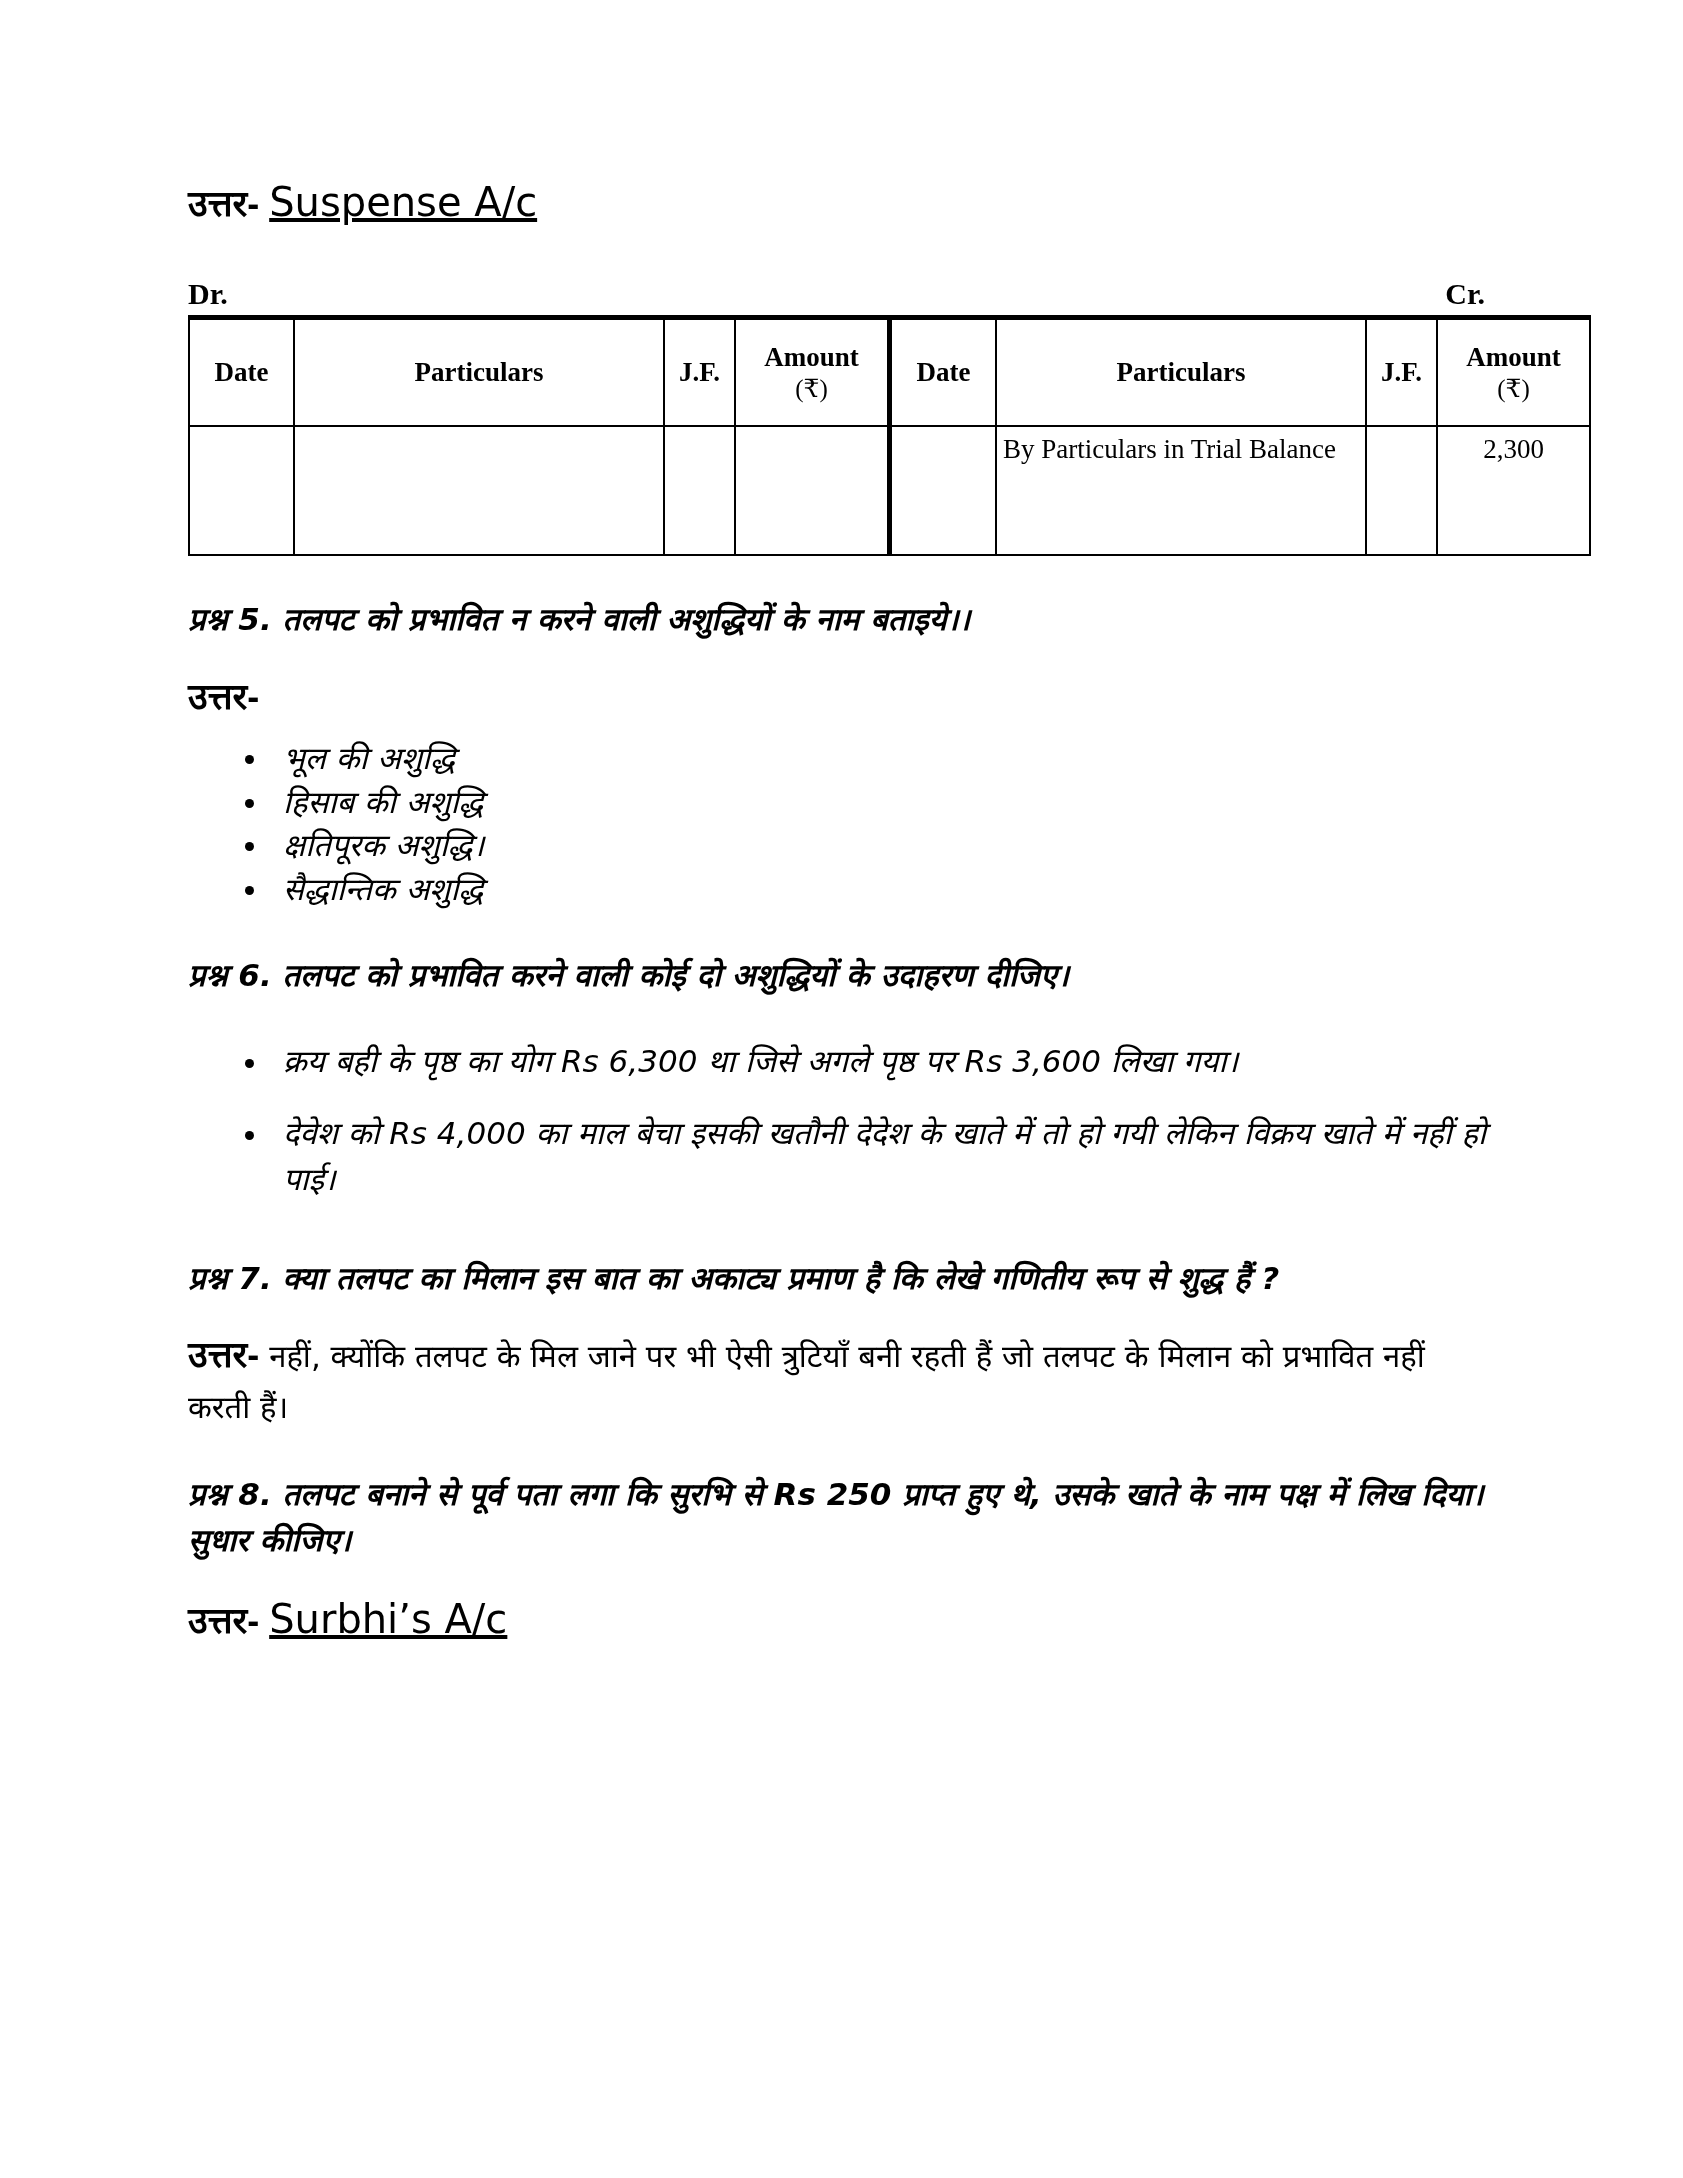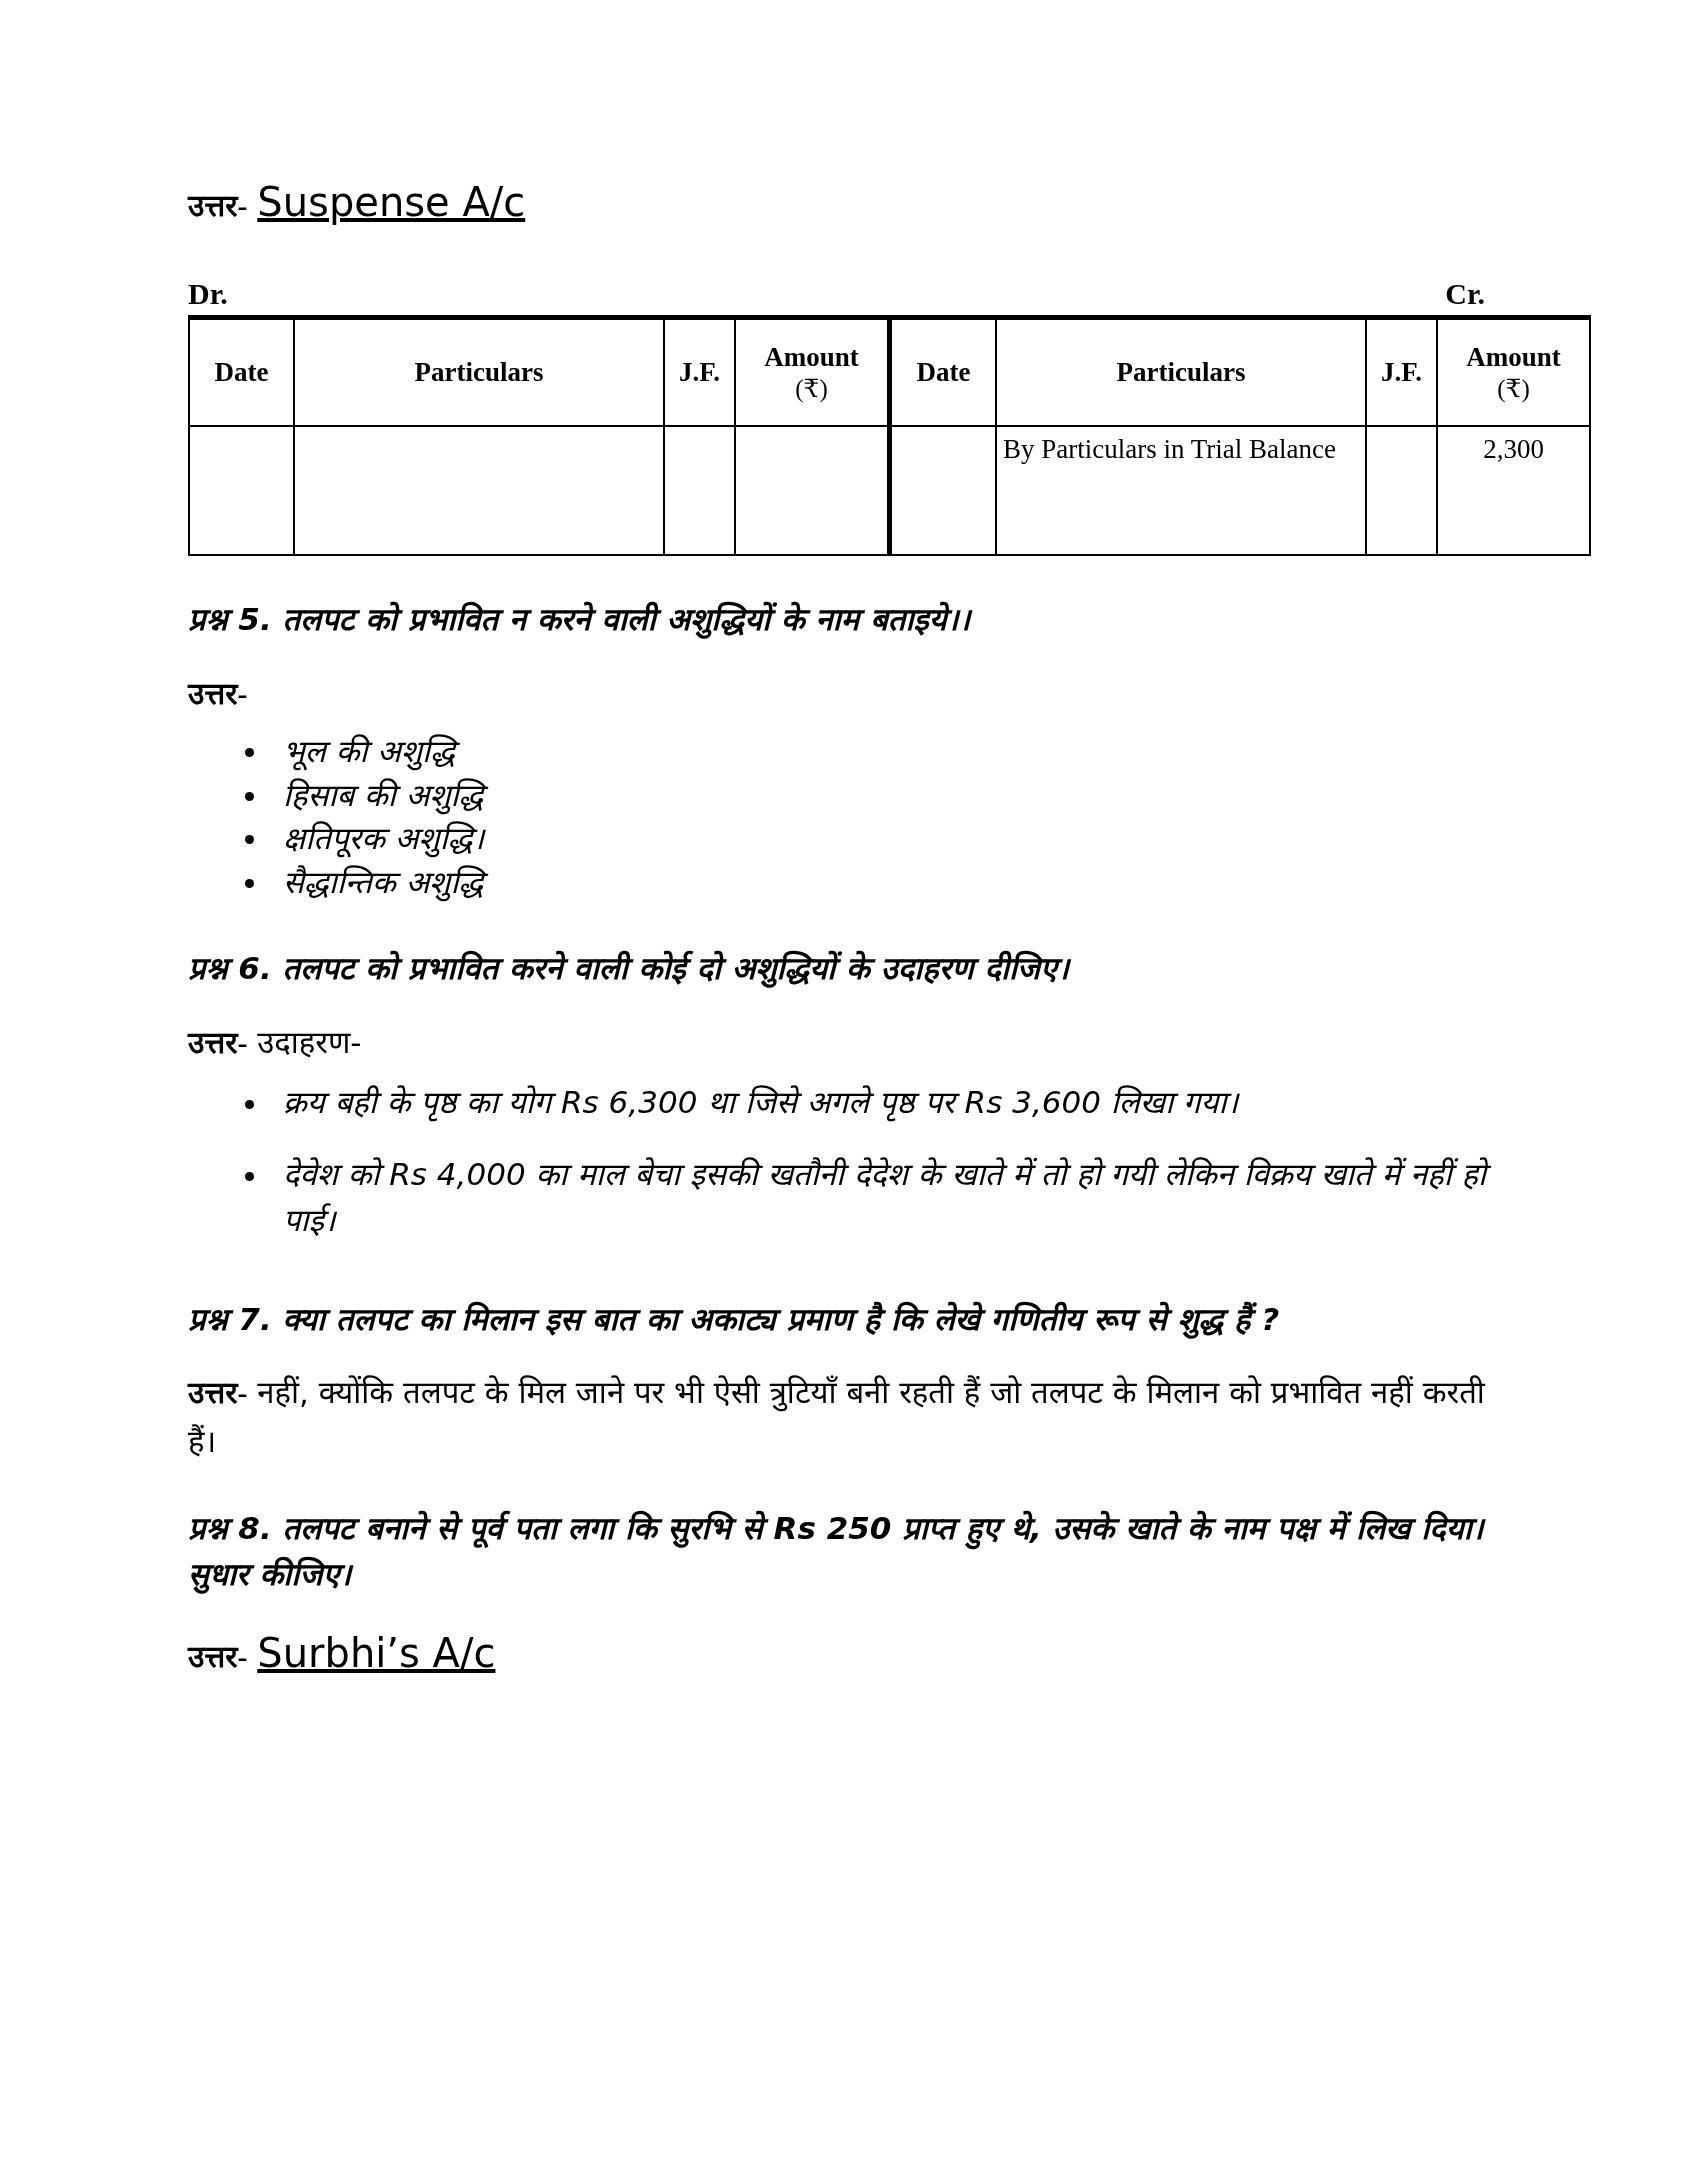--- a/index.html
+++ b/index.html
@@ -33,22 +33,22 @@
 
   
   .ans-line {
     font-size: 31px;
     line-height: 1.45;
     margin: 0 0 10px 0;
     font-family: "DejaVu Sans", sans-serif;
   }
   .ans-label {
     font-weight: bold;
-    font-family: Liberation Serif, serif;
-    font-size: 30px;
+    font-family: Liberation Sans, sans-serif;
+    font-size: 36px;
   }
   .ans-value {
     font-family: "DejaVu Sans", sans-serif;
     font-size: 40px;
     font-weight: 400;
     text-decoration: underline;
   }
 
   .qline {
     font-size: 31px;
@@ -213,24 +213,20 @@
       <li>भूल की अशुद्धि</li>
       <li>हिसाब की अशुद्धि</li>
       <li>क्षतिपूरक अशुद्धि।</li>
       <li>सैद्धान्तिक अशुद्धि</li>
     </ul>
 
     <div class="gap-md"></div>
 
     <p class="qline">प्रश्न 6. तलपट को प्रभावित करने वाली कोई दो अशुद्धियों के उदाहरण दीजिए।</p>
     <div class="gap-sm"></div>
-    <p class="plain">
-      <span class="ans-label">उत्तर-</span>
-      <span>उदाहरण-</span>
-    </p>
     <ul class="bul spaced">
       <li>क्रय बही के पृष्ठ का योग Rs 6,300 था जिसे अगले पृष्ठ पर Rs 3,600 लिखा गया।</li>
       <li>देवेश को Rs 4,000 का माल बेचा इसकी खतौनी देदेश के खाते में तो हो गयी लेकिन विक्रय खाते में नहीं हो पाई।</li>
     </ul>
 
     <div class="gap-sm"></div>
 
     <p class="qline">प्रश्न 7. क्या तलपट का मिलान इस बात का अकाट्य प्रमाण है कि लेखे गणितीय रूप से शुद्ध हैं ?</p>
     <div class="gap-sm"></div>
     <p class="plain">

